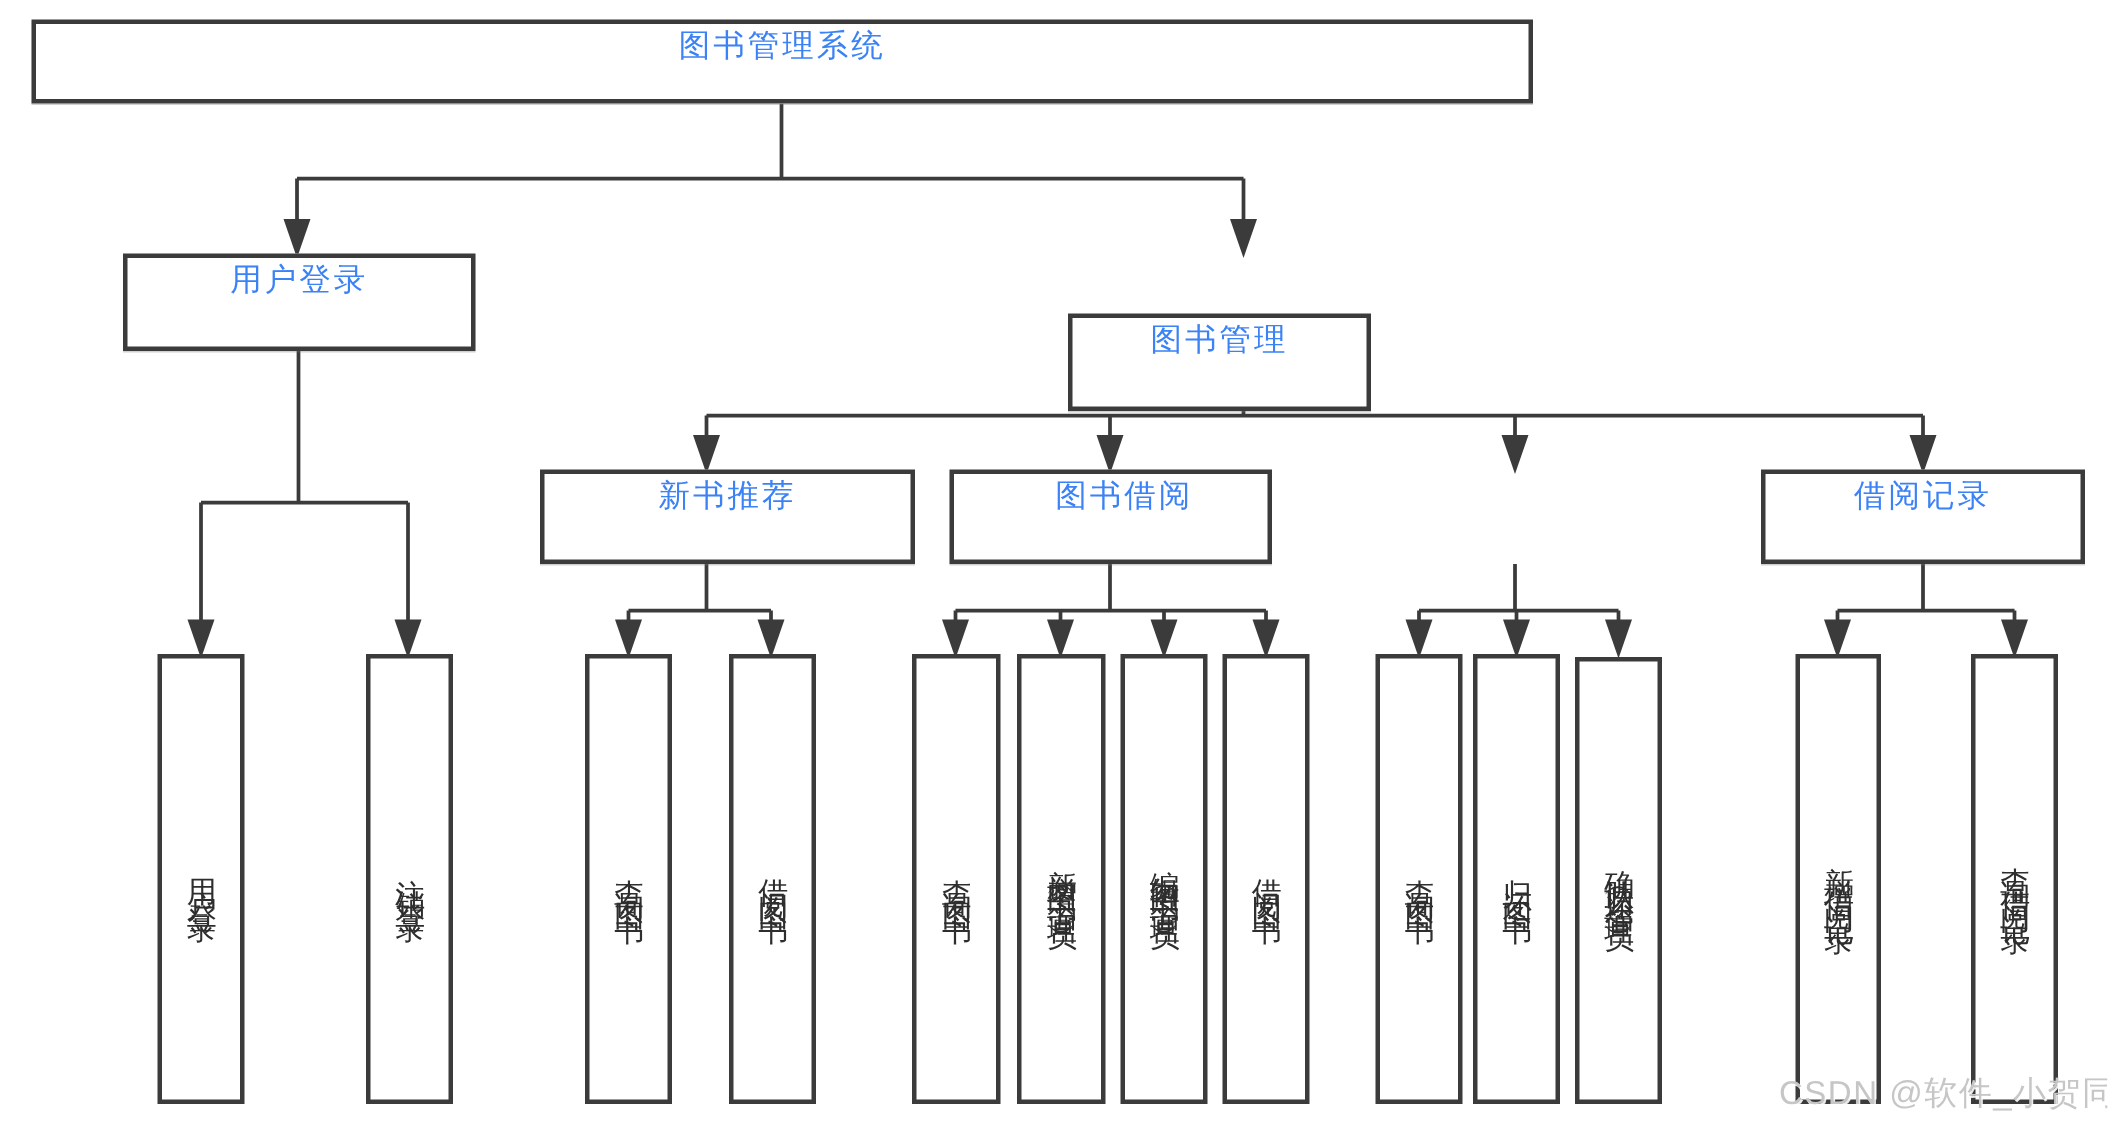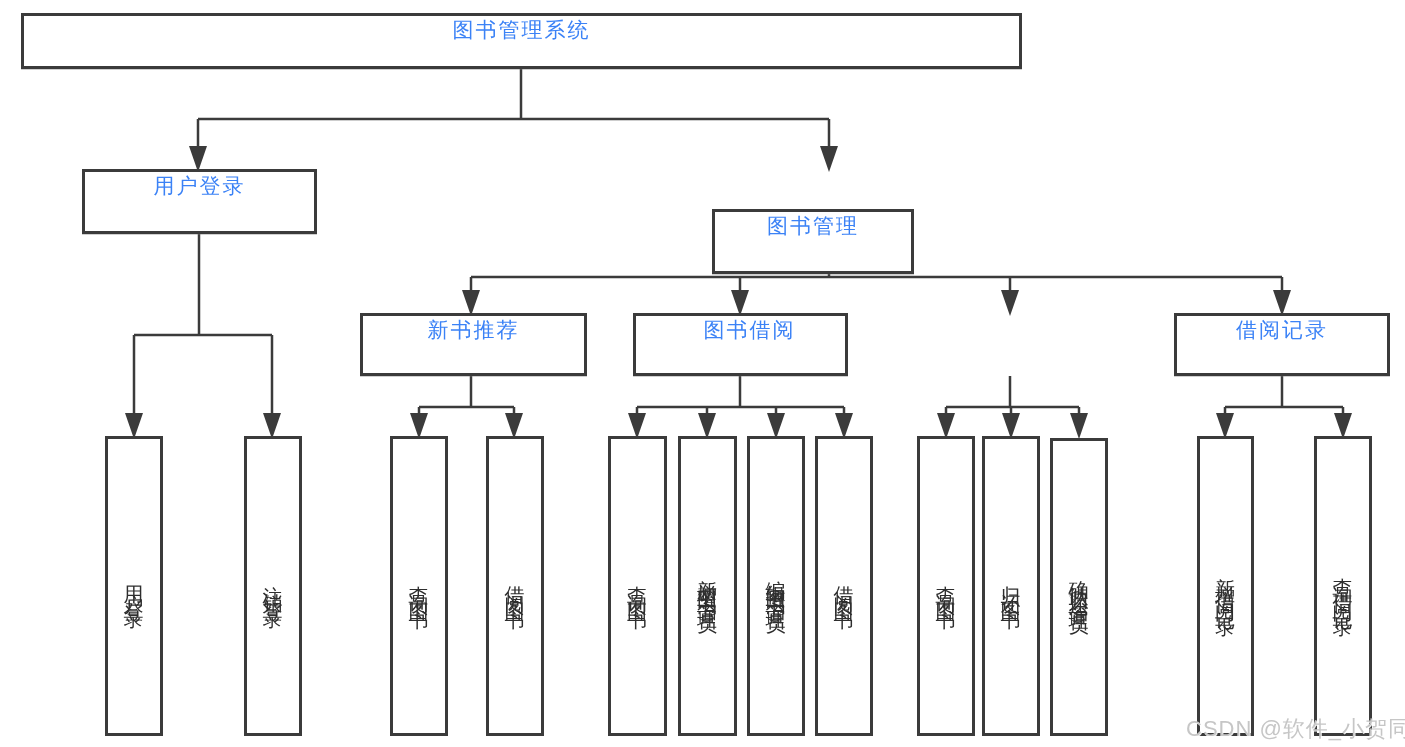--- a/index.html
+++ b/index.html
@@ -146,21 +146,21 @@
     <span>图书管理系统</span>
   </div>
 
   <div class="hbox" style="left:82px; top:169px; width:235px; height:65px;">
     <span>用户登录</span>
   </div>
   <div class="hbox" style="left:712px; top:169px; width:202px; height:65px;margin-top:40px;">
     <span>图书管理</span>
   </div>
 
-  <div class="hbox" style="left:360px; top:313px; width:227px; height:63px;">
+  <div class="hbox" style="left:360px; top:313px; width:250px; height:63px;">
     <span>新书推荐</span>
   </div>
   <div class="hbox" style="left:633px; top:313px; width:215px; height:63px;padding-left:18px;">
     <span>图书借阅</span>
   </div>
   <div class="hbox" style="left:1174px; top:313px; width:216px; height:63px;">
     <span>借阅记录</span>
   </div>
 
   <div class="vbox" style="left:105px; top:436px; width:58px; height:300px;">

